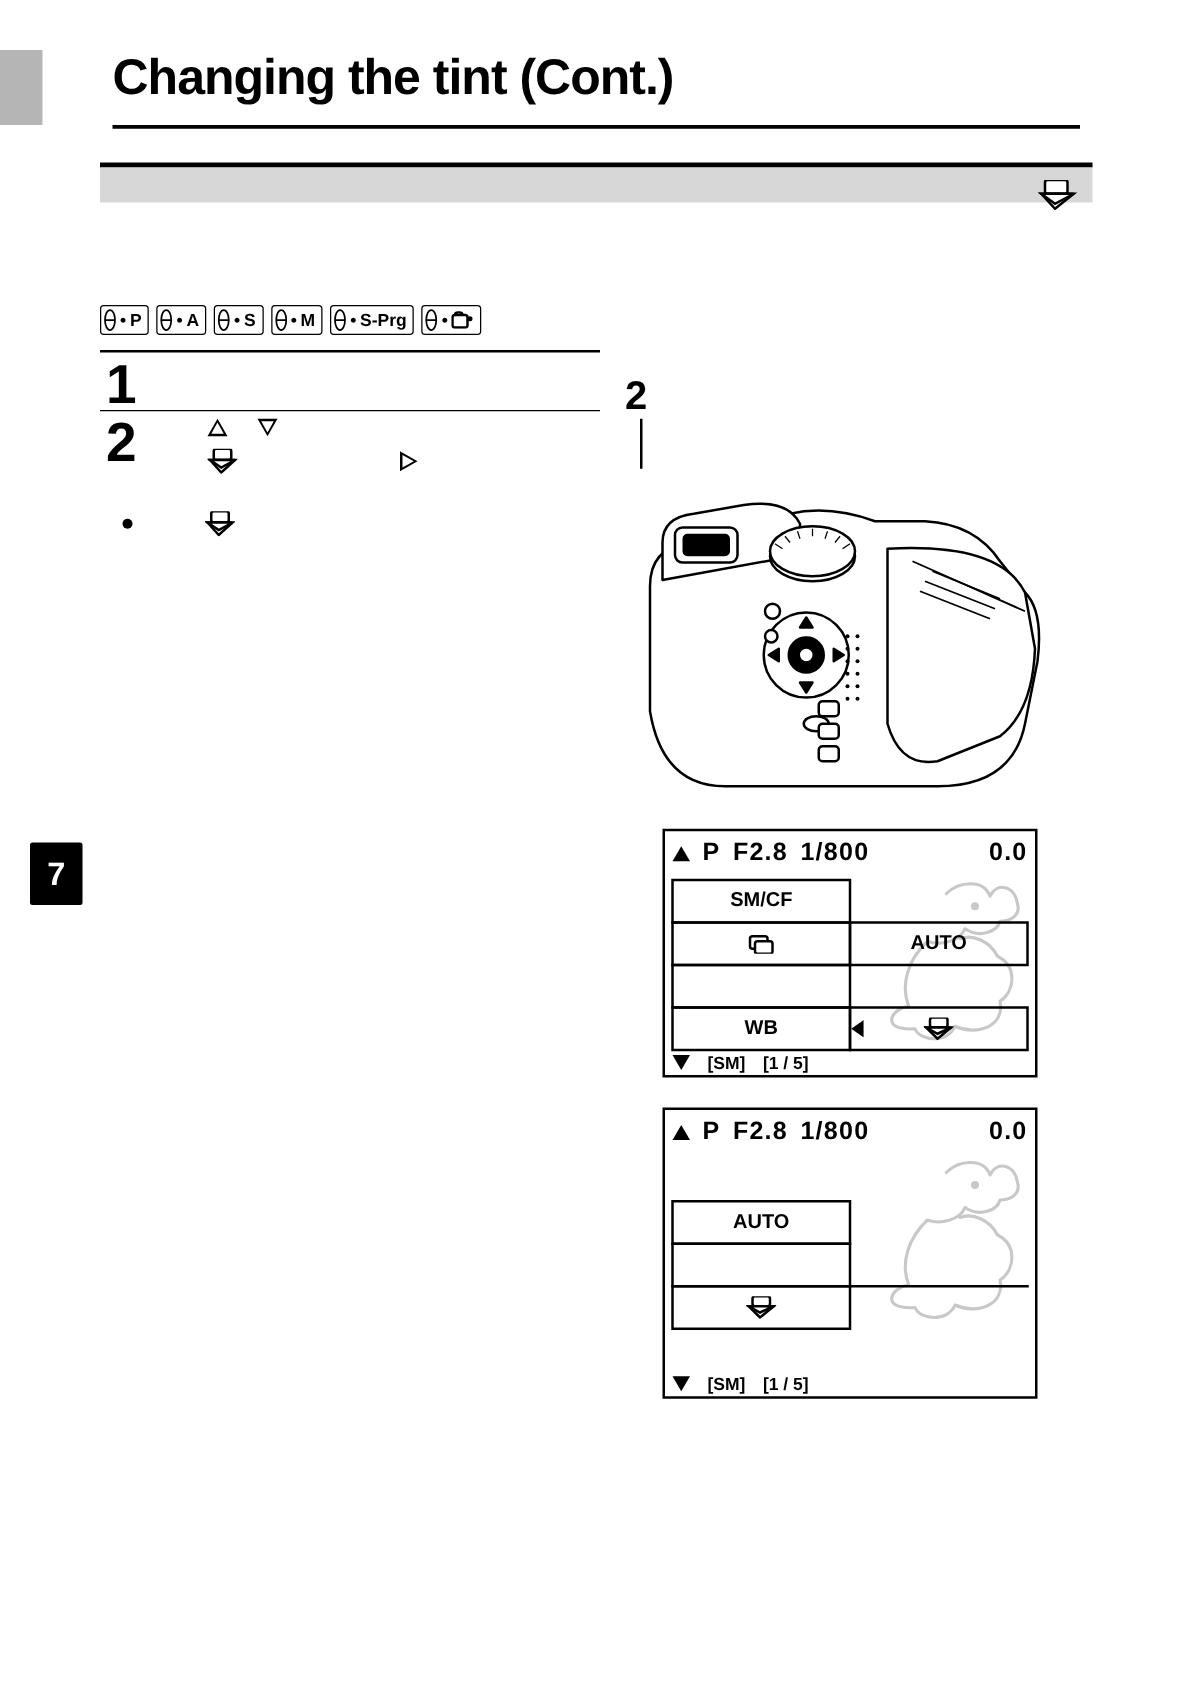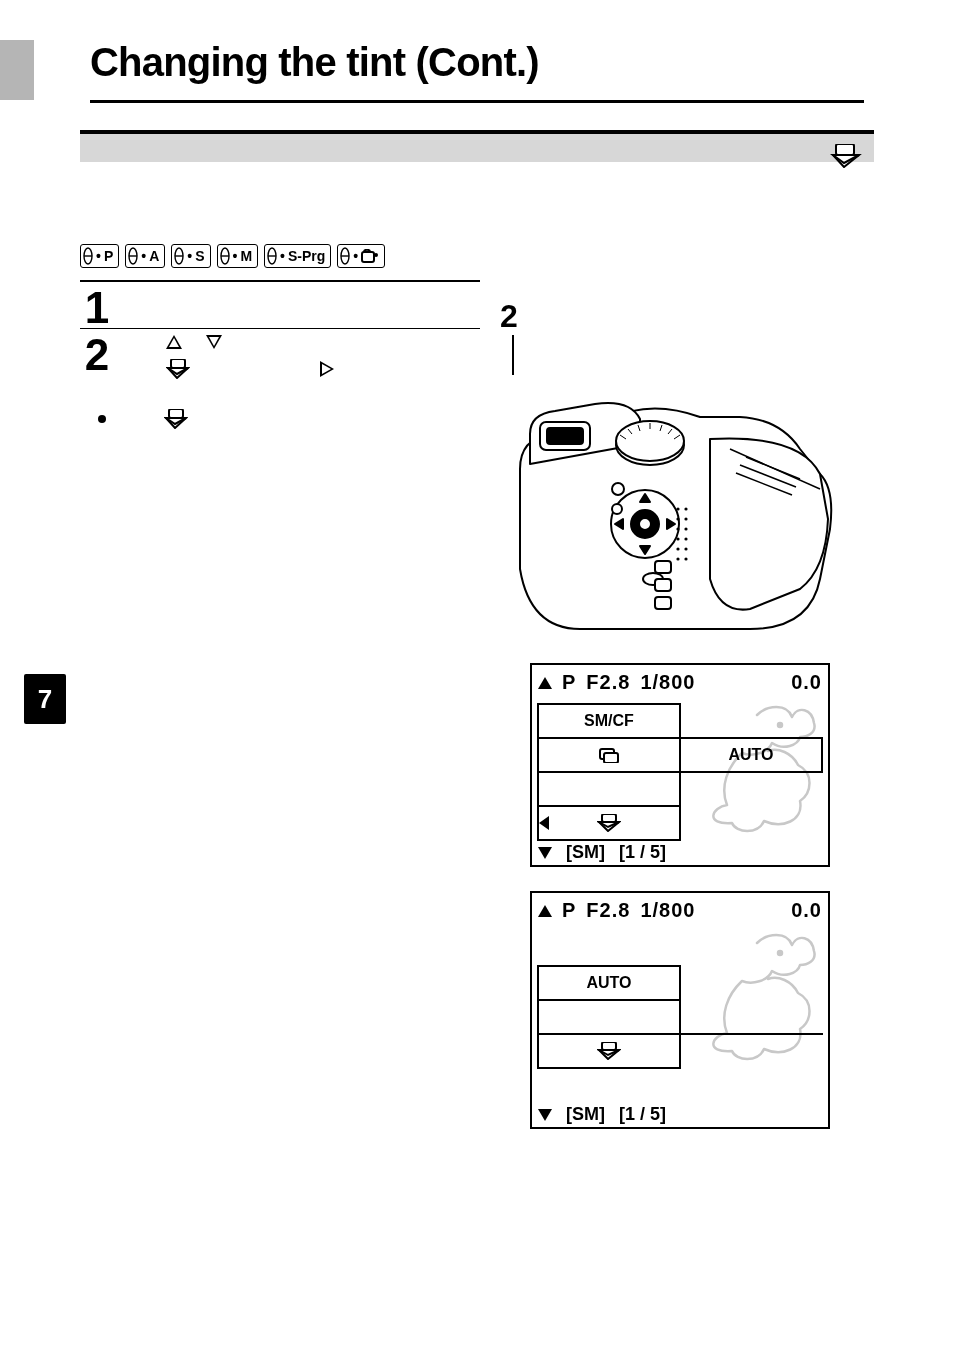--- a/index.html
+++ b/index.html
@@ -49,21 +49,21 @@
   
   .side-tab { position: absolute; left: 24px; top: 674px; width: 42px; height: 50px; background: #000; border-radius: 2px; color: #fff; text-align: center; }
   .side-tab span { font-family: "Arial Black", Arial, sans-serif; font-size: 26px; font-weight: 900; line-height: 50px; }
 
   
   .lcd { width: 300px; border: 2px solid #000; margin-left: 30px; margin-top: 24px; padding: 6px 6px 2px 6px; font-family: "Arial Black", Arial, sans-serif; font-weight: 900; position: relative; }
   .lcd-top { font-size: 20px; letter-spacing: 1px; display: flex; gap: 10px; align-items: center; }
   .lcd-cells { margin-top: 10px; display: grid; grid-template-columns: 1fr 1fr; grid-auto-rows: 34px; gap: 0; }
   .cell { border: 2px solid #000; margin: -1px; display: flex; align-items: center; justify-content: center; font-size: 16px; position: relative; }
   .cell .sel { position: absolute; left: -2px; height: 100%; width: 14px; display:flex; align-items:center; justify-content:center; }
-  .lcd-foot { font-size: 18px; display: flex; gap: 14px; align-items: center; margin-top: 2px; }
+  .lcd-foot { font-size: 14px; display: flex; gap: 14px; align-items: center; margin-top: 2px; }
   .lcd .dog { position: absolute; right: 6px; top: 30px; width: 150px; height: 140px; z-index: 0; }
 
   .tri-up { display:inline-block; width:0; height:0; border-left:7px solid transparent; border-right:7px solid transparent; border-bottom:12px solid #000; }
   .tri-dn { display:inline-block; width:0; height:0; border-left:7px solid transparent; border-right:7px solid transparent; border-top:12px solid #000; }
 
   .tri-up-o { display:inline-block; width:0; height:0; border-left:8px solid transparent; border-right:8px solid transparent; border-bottom:14px solid #000; position: relative; }
   .tri-up-o::after { content:""; position:absolute; left:-5px; top:3px; width:0; height:0; border-left:5px solid transparent; border-right:5px solid transparent; border-bottom:9px solid #fff; }
   .tri-dn-o { display:inline-block; width:0; height:0; border-left:8px solid transparent; border-right:8px solid transparent; border-top:14px solid #000; position: relative; }
   .tri-dn-o::after { content:""; position:absolute; left:-5px; bottom:3px; width:0; height:0; border-left:5px solid transparent; border-right:5px solid transparent; border-top:9px solid #fff; }
   .tri-rt-o { display:inline-block; width:0; height:0; border-top:8px solid transparent; border-bottom:8px solid transparent; border-left:14px solid #000; position: relative; }
@@ -294,20 +294,23 @@
                 <rect x="6" y="6" width="14" height="10" rx="2" fill="#fff" stroke="#000" stroke-width="2"></rect>
               </svg>
           </span>
         </div>
         <div class="cell">
             <span>AUTO</span>
           </div>
         <div class="cell"></div>
         <div class="cell" style="border:none"></div>
         <div class="cell">
+            <span>WB</span>
+          </div>
+        <div class="cell">
           <span class="sel">
               <svg width="10" height="14">
                 <polygon points="10,0 10,14 0,7" fill="#000"></polygon>
               </svg>
             </span>
           <span class="card-icon">
             <svg width="24" height="18" viewBox="0 0 24 18">
                 <rect x="5" y="0" width="14" height="8" rx="2" fill="#fff" stroke="#000" stroke-width="2"></rect>
                 <polygon points="2,8 11,17 22,8" fill="#fff" stroke="#000" stroke-width="2"></polygon>
                 <polygon points="2,8 11,13 22,8" fill="#fff" stroke="#000" stroke-width="2"></polygon>

